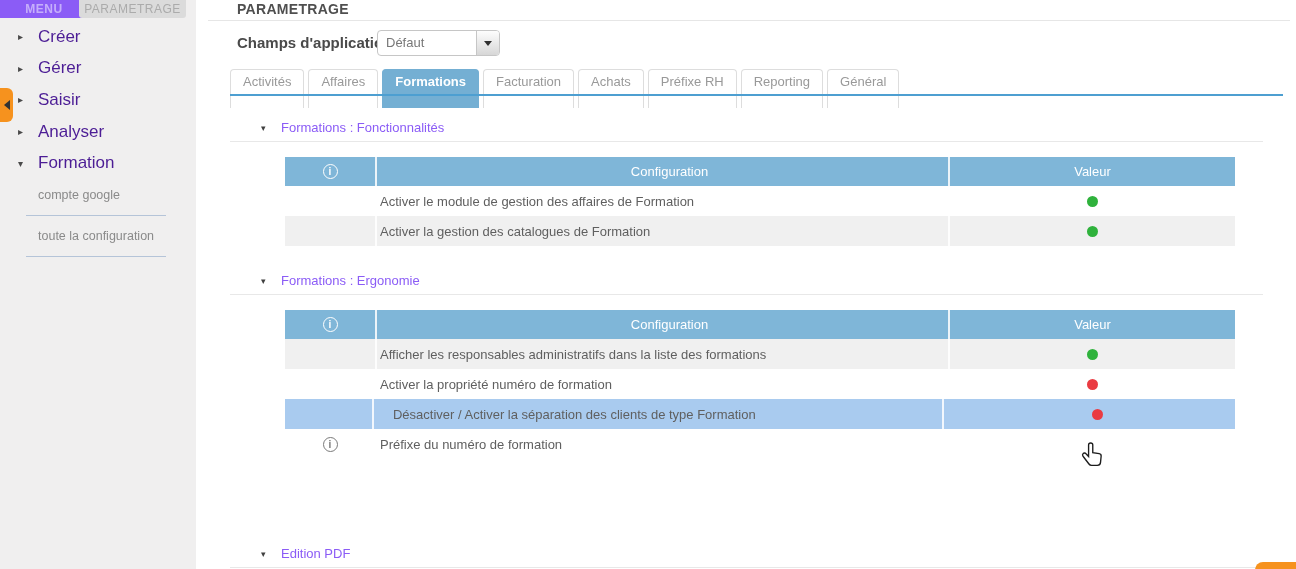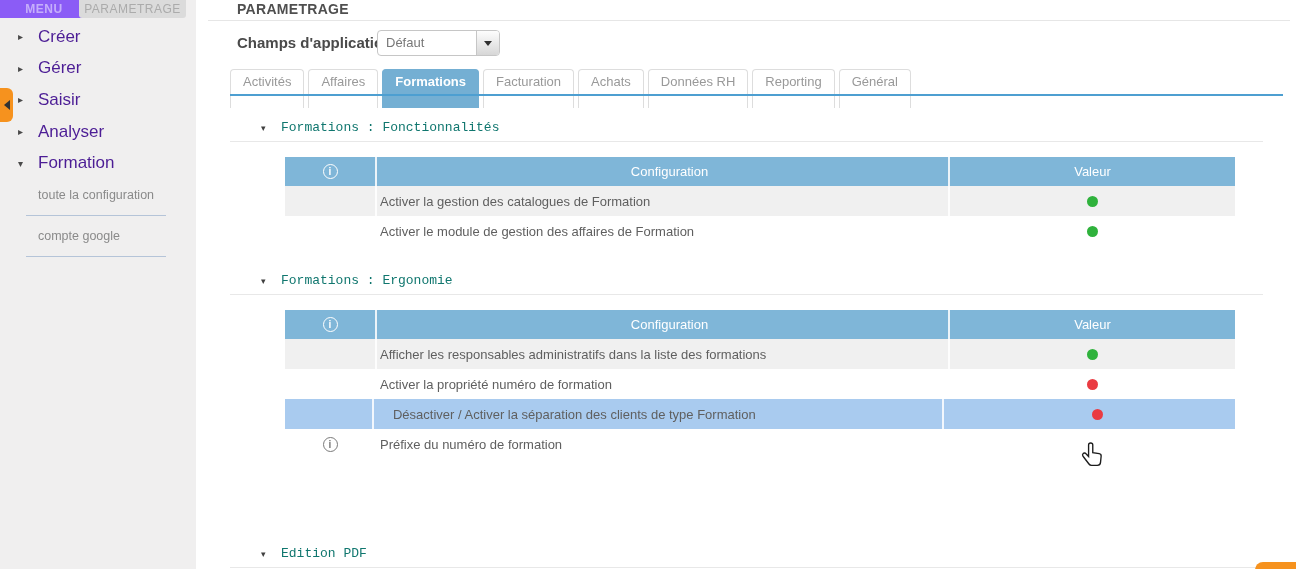--- a/index.html
+++ b/index.html
@@ -43,21 +43,21 @@
   .combo .btn .tri { width:0; height:0; border-left:4px solid transparent; border-right:4px solid transparent; border-top:5px solid #2f2f2f; }
   
   .tabs { position:absolute; left:230px; top:69px; height:26px; white-space:nowrap; }
   .tab { display:inline-block; padding:0 12px; height:39px; line-height:24px; margin-right:4px; font-size:13px; color:#999;
     background:#fff; border:1px solid #DDD; border-bottom:none; border-radius:4px 4px 0 0; cursor:pointer; vertical-align:bottom; }
   .tab.active { background:#74AFD3; border-color:#74AFD3; color:#fff; font-weight:bold; }
   .tabs-underline { position:absolute; left:230px; top:94px; width:1053px; height:2px; background:#4D9FD1; }
   
   .section-header { position:absolute; left:261px; display:flex; align-items:center; cursor:pointer; }
   .section-header .tri { font-size:9px; color:#3f3f3f; width:20px; }
-  .section-header .ttl { font-size:13px; color:#0f766e;font-family:Liberation Mono, monospace; }
+  .section-header .ttl { font-size:13px; color:#8b5cf6; }
   .section-rule { position:absolute; left:230px; width:1033px; border-top:1px solid #E8E8E8; }
   .cfg-table { position:absolute; left:285px; width:950px; }
   .trow { display:flex; height:30px; align-items:center; font-size:13px; color:#5F5F5F; }
   .trow.thead { height:29px; background:#7FB6D8; color:#fff; }
   .c1 { width:92px; display:flex; justify-content:center; align-items:center; height:100%; }
   .c2 { width:573px; padding-left:3px; display:flex; align-items:center; height:100%; }
   .c3 { width:285px; display:flex; justify-content:center; align-items:center; height:100%; }
   .thead .c1, .thead .c2 { border-right:2px solid #fff; }
   .thead .c2 { justify-content:center; padding-left:14px; }
   .trow.shaded { background:#F0F0F0; }
@@ -99,66 +99,66 @@
       <li>
         <span class="arrow">▸</span>
         <span class="lbl">Analyser</span>
       </li>
       <li>
         <span class="arrow">▾</span>
         <span class="lbl">Formation</span>
       </li>
     </ul>
   <ul class="sub-list">
+      <li class="divided">compte google</li>
       <li class="divided">toute la configuration</li>
-      <li class="divided">compte google</li>
     </ul>
 </div>
 <div class="collapse-handle">
   <span class="tri"></span>
 </div>
 
 <div class="page-title">PARAMETRAGE</div>
 <div class="title-rule"></div>
 
 <div class="scope-label">Champs d'application</div>
 <div class="combo">
   <span class="val">Défaut</span>
   <span class="btn">
     <span class="tri"></span>
   </span>
 </div>
 
-<div class="tabs"><div class="tab">Activités</div><div class="tab">Affaires</div><div class="tab active">Formations</div><div class="tab">Facturation</div><div class="tab">Achats</div><div class="tab">Données RH</div><div class="tab">Reporting</div><div class="tab">Général</div></div>
+<div class="tabs"><div class="tab">Activités</div><div class="tab">Affaires</div><div class="tab active">Formations</div><div class="tab">Facturation</div><div class="tab">Achats</div><div class="tab">Préfixe RH</div><div class="tab">Reporting</div><div class="tab">Général</div></div>
 <div class="tabs-underline"></div>
 
 <div id="sections">
     <div class="section-header" style="top: 120px;">
       <span class="tri">▾</span>
       <span class="ttl">Formations : Fonctionnalités</span>
     </div>
     <div class="section-rule" style="top: 141px;"></div>
     <div class="cfg-table" style="top: 157px;">
       <div class="trow thead">
         <div class="c1">
           <span class="info-ic">i</span>
         </div>
         <div class="c2">Configuration</div>
         <div class="c3">Valeur</div>
       </div>
+      <div class="trow">
+        <div class="c1"></div>
+        <div class="c2">Activer le module de gestion des affaires de Formation</div>
+        <div class="c3">
+          <span class="dot" style="background: rgb(47, 178, 60);"></span>
+        </div>
+      </div>
       <div class="trow shaded">
         <div class="c1"></div>
         <div class="c2">Activer la gestion des catalogues de Formation</div>
-        <div class="c3">
-          <span class="dot" style="background: rgb(47, 178, 60);"></span>
-        </div>
-      </div>
-      <div class="trow">
-        <div class="c1"></div>
-        <div class="c2">Activer le module de gestion des affaires de Formation</div>
         <div class="c3">
           <span class="dot" style="background: rgb(47, 178, 60);"></span>
         </div>
       </div>
     </div>
     <div class="section-header" style="top: 273px;">
       <span class="tri">▾</span>
       <span class="ttl">Formations : Ergonomie</span>
     </div>
     <div class="section-rule" style="top: 294px;"></div>

